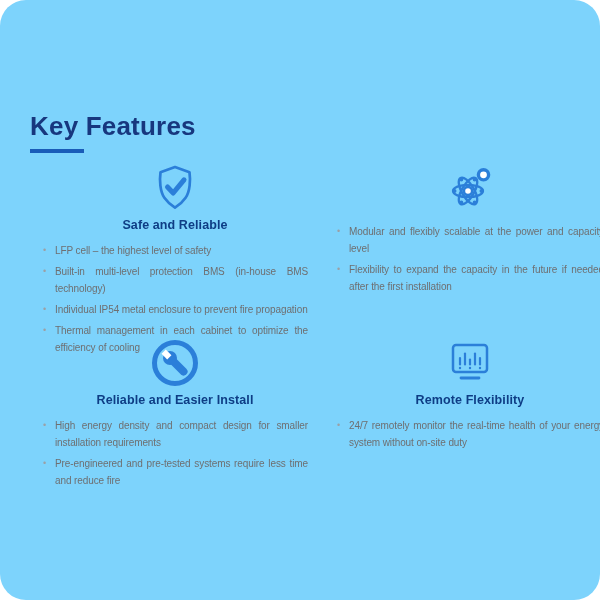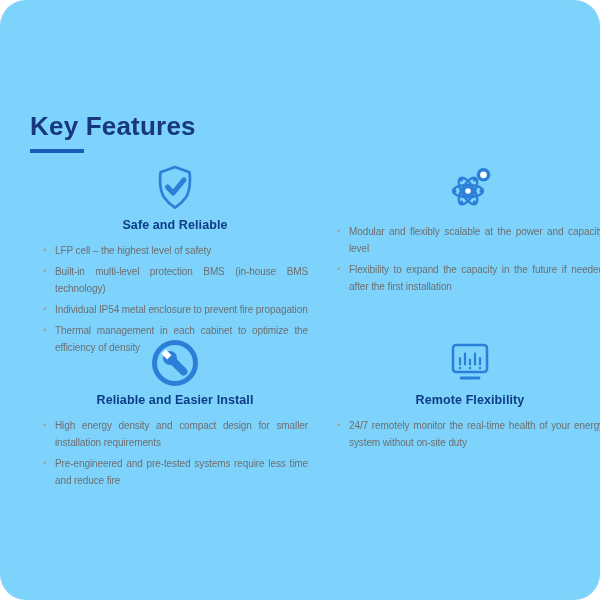--- a/index.html
+++ b/index.html
@@ -71,21 +71,21 @@
         <svg width="44" height="48" viewBox="0 0 44 48">
           <path d="M22 3 L36.5 8.2 C37.6 16.2 37 27.4 32.6 33.8 C29.6 38.2 26.1 41.2 22 43.6 C17.9 41.2 14.4 38.2 11.4 33.8 C7 27.4 6.4 16.2 7.5 8.2 Z" fill="none" stroke="#2B7FD9" stroke-width="2.7" stroke-linejoin="round"></path>
           <path d="M14.5 23 L20.2 29 L31 15.8" fill="none" stroke="#2B7FD9" stroke-width="5" stroke-linecap="round" stroke-linejoin="round"></path>
         </svg>
       </div>
       <div class="feature-title">Safe and Reliable</div>
       <ul class="feature-list">
         <li>LFP cell – the highest level of safety</li>
         <li>Built-in multi-level protection BMS (in-house BMS technology)</li>
         <li>Individual IP54 metal enclosure to prevent fire propagation</li>
-        <li>Thermal management in each cabinet to optimize the efficiency of density</li>
+        <li>Thermal management in each cabinet to optimize the efficiency of cooling</li>
       </ul>
     </div>
 
     <div class="feature col-right">
       <div class="icon-row">
         <svg width="48" height="48" viewBox="0 0 48 48">
           <g fill="none" stroke="#2B7FD9" stroke-width="2.3">
             <ellipse cx="22" cy="27" rx="15" ry="6.2"></ellipse>
             <ellipse cx="22" cy="27" rx="15" ry="6.2" transform="rotate(60 22 27)"></ellipse>
             <ellipse cx="22" cy="27" rx="15" ry="6.2" transform="rotate(120 22 27)"></ellipse>

